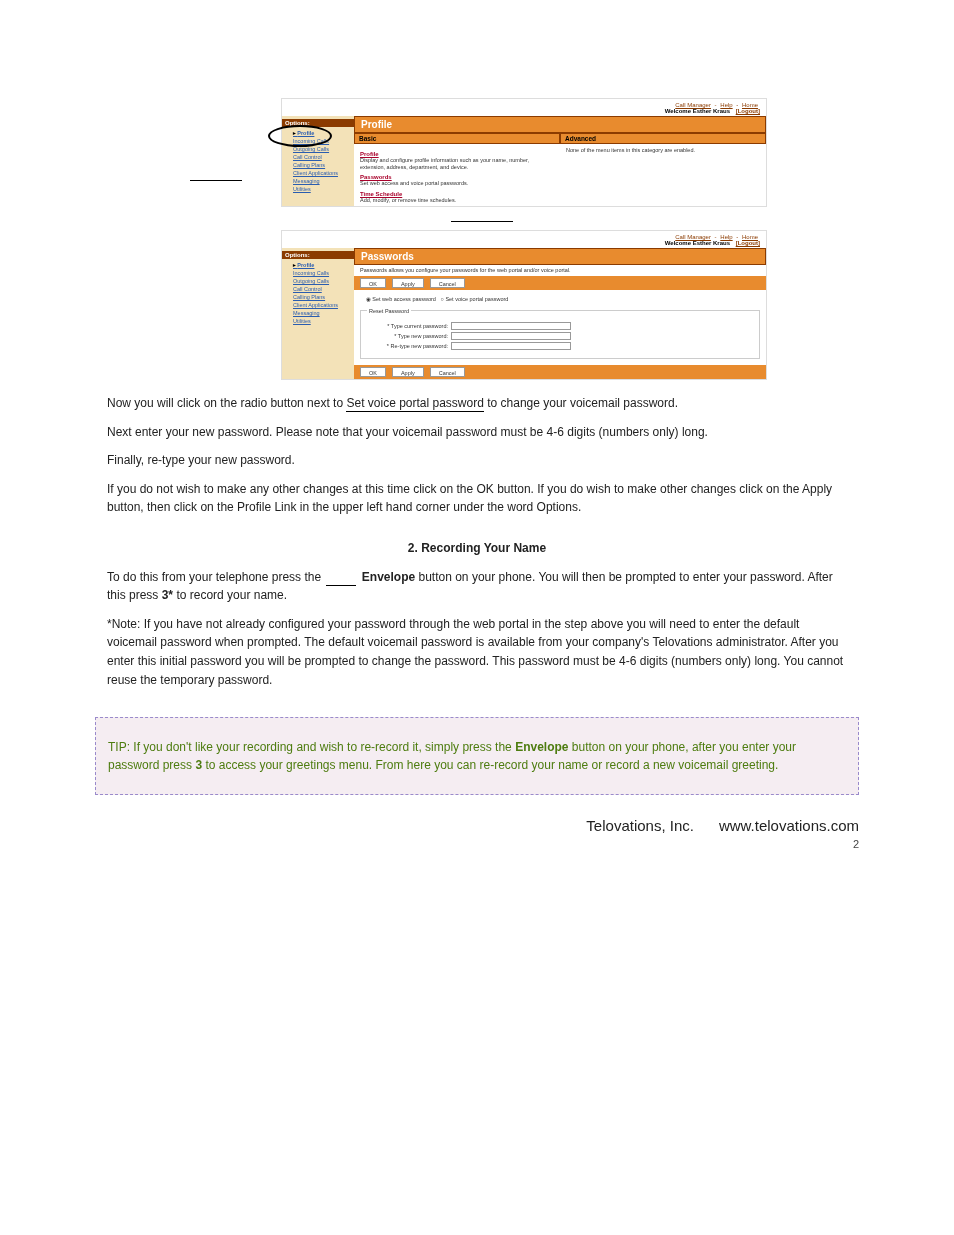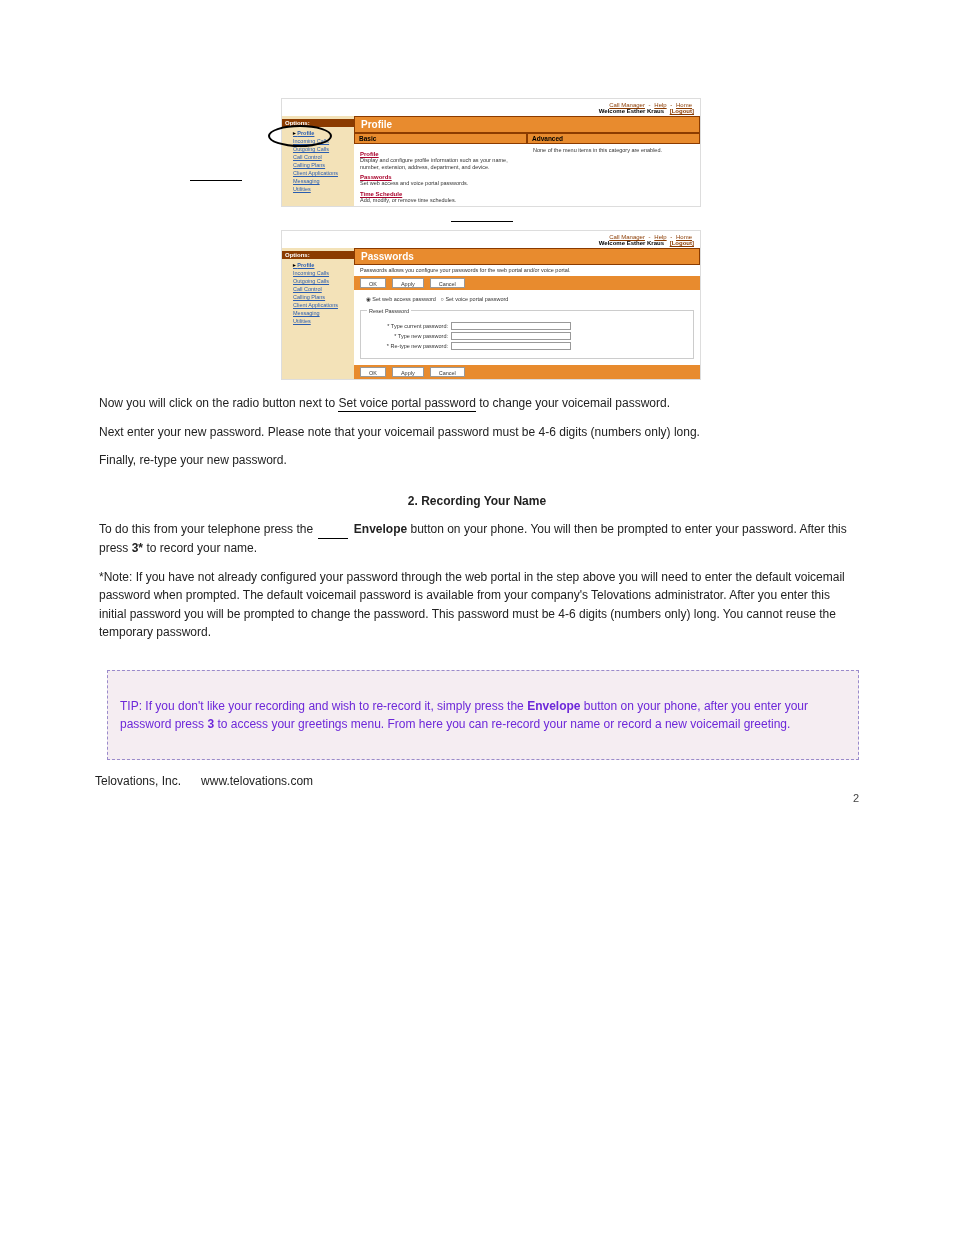--- a/index.html
+++ b/index.html
@@ -13,21 +13,21 @@
   }
   .page { padding: 90px 95px 40px 95px; position: relative; }
   .top-underline {
     position: absolute;
     left: 190px; top: 180px;
     width: 52px; border-bottom: 1px solid #000;
   }
   .intro { margin: 8px 0 6px 0; line-height: 1.4; }
   .screenshot {
     margin: 8px auto 14px 186px;
-    width: 420px;
+    width: 486px;
     border-radius: 22px;
   }
   .ss-frame {
     position: relative;
     background: #fff;
     border: 1px solid #ddd;
     font-size: 6px;
     color: #333;
   }
   .ss-top-links {
@@ -140,46 +140,46 @@
     border: 1px solid #999;
     font-size: 5px;
   }
 
   .mid-underline {
     height: 1px; border-bottom: 1px solid #000;
     width: 62px; margin: 2px 0 6px 356px;
   }
 
   .body-text { line-height: 1.55; color: #222; }
-  .body-text p { margin: 10px 4px; }
+  .body-text p { margin: 10px 12px; }
   .bold { font-weight: bold; }
 
   .step-emph { border-bottom: 1px solid #000; padding-bottom: 1px; }
 
   .small-under {
     display: inline-block;
     width: 30px;
     border-bottom: 1px solid #000;
     vertical-align: bottom;
     margin: 0 2px;
   }
 
   .purple-box {
     border: 1px dashed #9a8acb;
     background: #f5edf2;
-    margin: 28px 0 14px 12px;
-    padding: 26px 12px;
+    margin: 28px 0 14px 0;
+    padding: 20px 12px;
     line-height: 1.5;
-    color: #6d28d9;
+    color: #4d7c0f;
   }
 
   .footer-center {
-    text-align: left;
-    margin-top: 14px;
-    font-size: 12px;
+    text-align: right;
+    margin-top: 22px;
+    font-size: 15px;
     color: #222;
   }
   .footer-center a { color: #222; text-decoration: none; }
 
   .page-num {
     text-align: right;
     font-size: 11px;
     color: #444;
     margin-top: 4px;
   }
@@ -311,20 +311,21 @@
 
 <div class="body-text">
   <p>
     <span>Now you will click on the radio button next to </span>
     <span class="step-emph">Set voice portal password</span>
     <span> to change your voicemail password.</span>
   </p>
 
   <p>Next enter your new password. Please note that your voicemail password must be 4-6 digits (numbers only) long.</p>
   <p>Finally, re-type your new password.</p>
+  <p>If you do not wish to make any other changes at this time click on the OK button. If you do wish to make other changes click on the Apply button, then click on the Profile Link in the upper left hand corner under the word Options.</p>
 
   <p style="margin-top:22px;text-align:center;">
     <span class="bold">2. Recording Your Name</span>
   </p>
 
 
   <p>
     <span>To do this from your telephone press the </span>
     <span class="small-under"></span>
     <span class="bold">Envelope</span>

